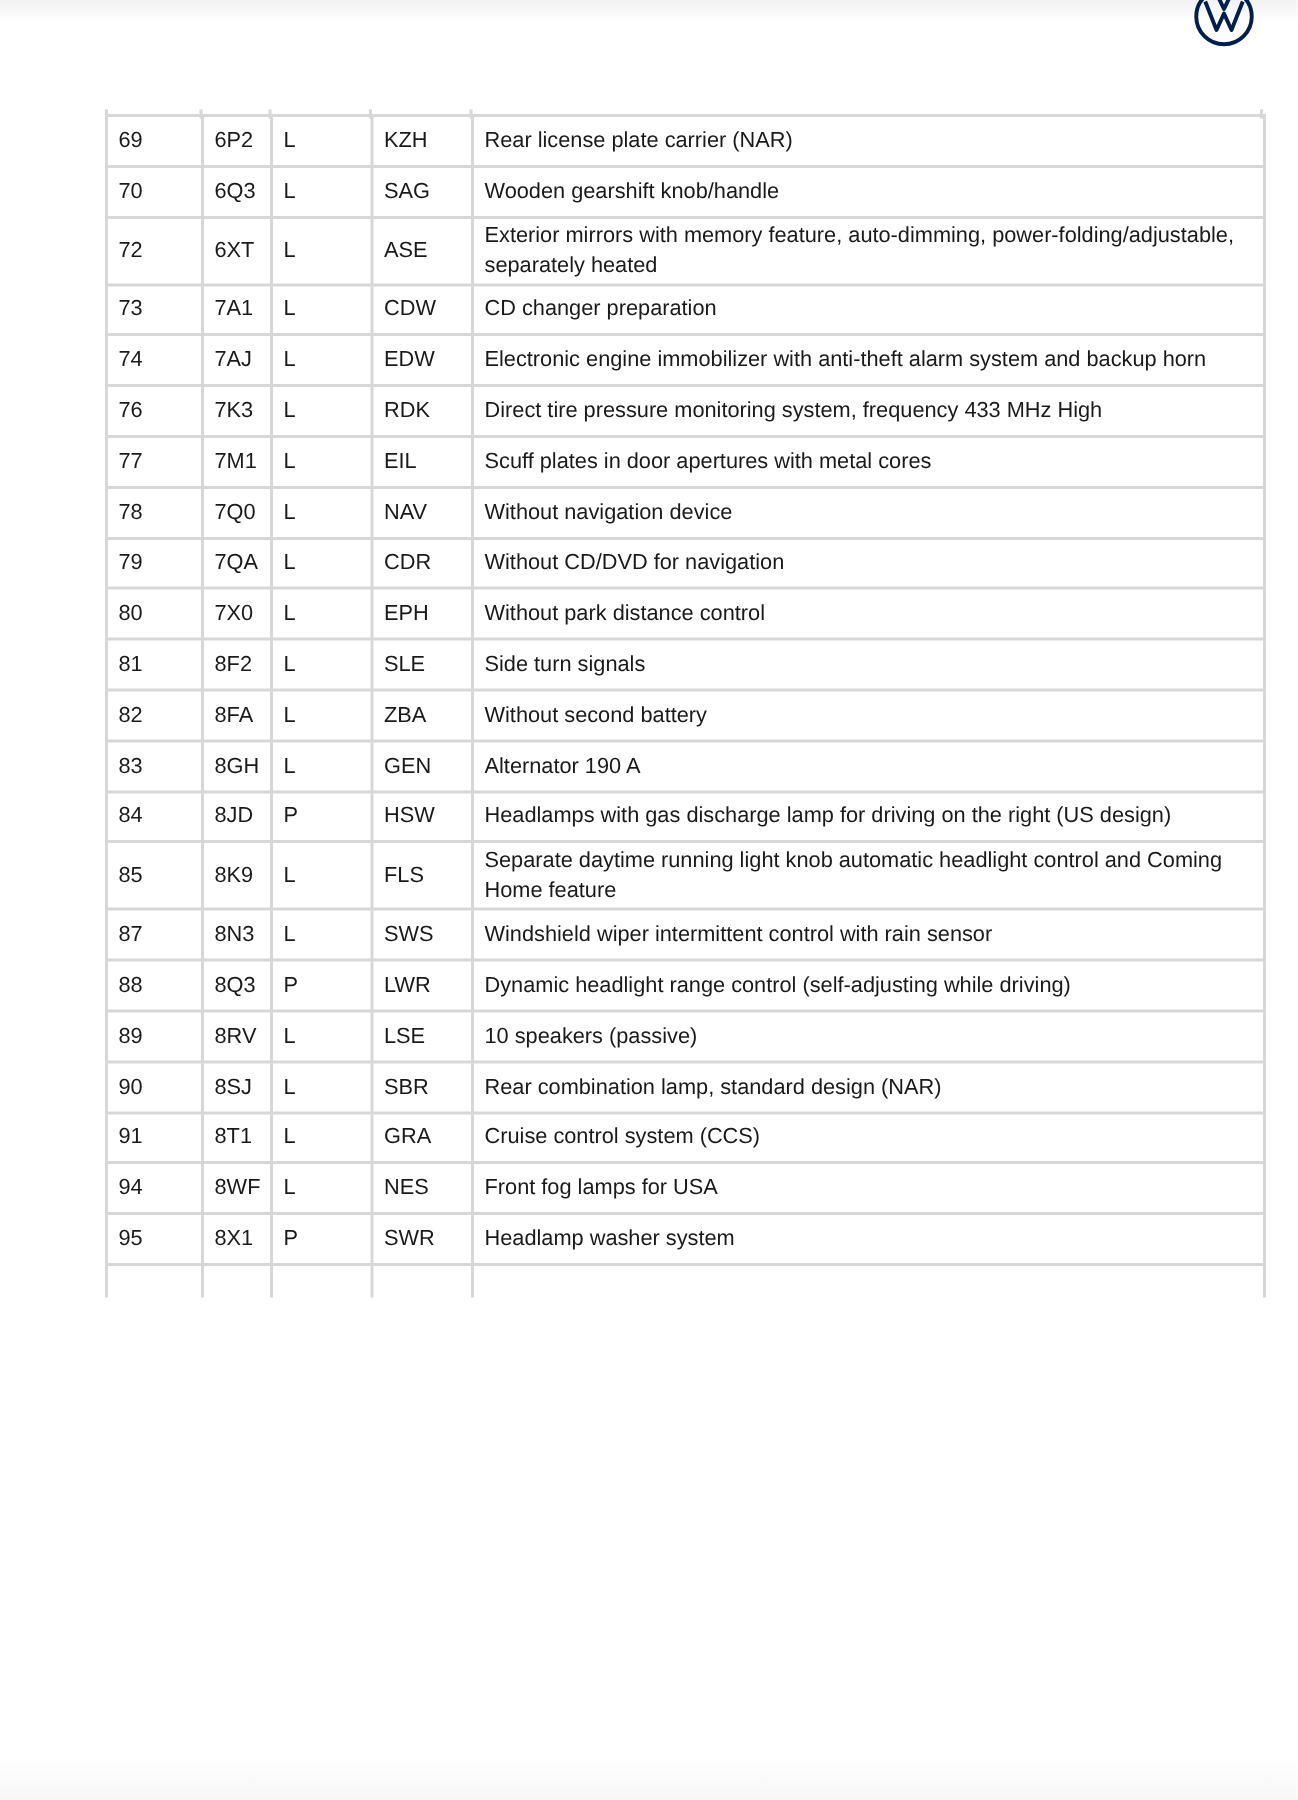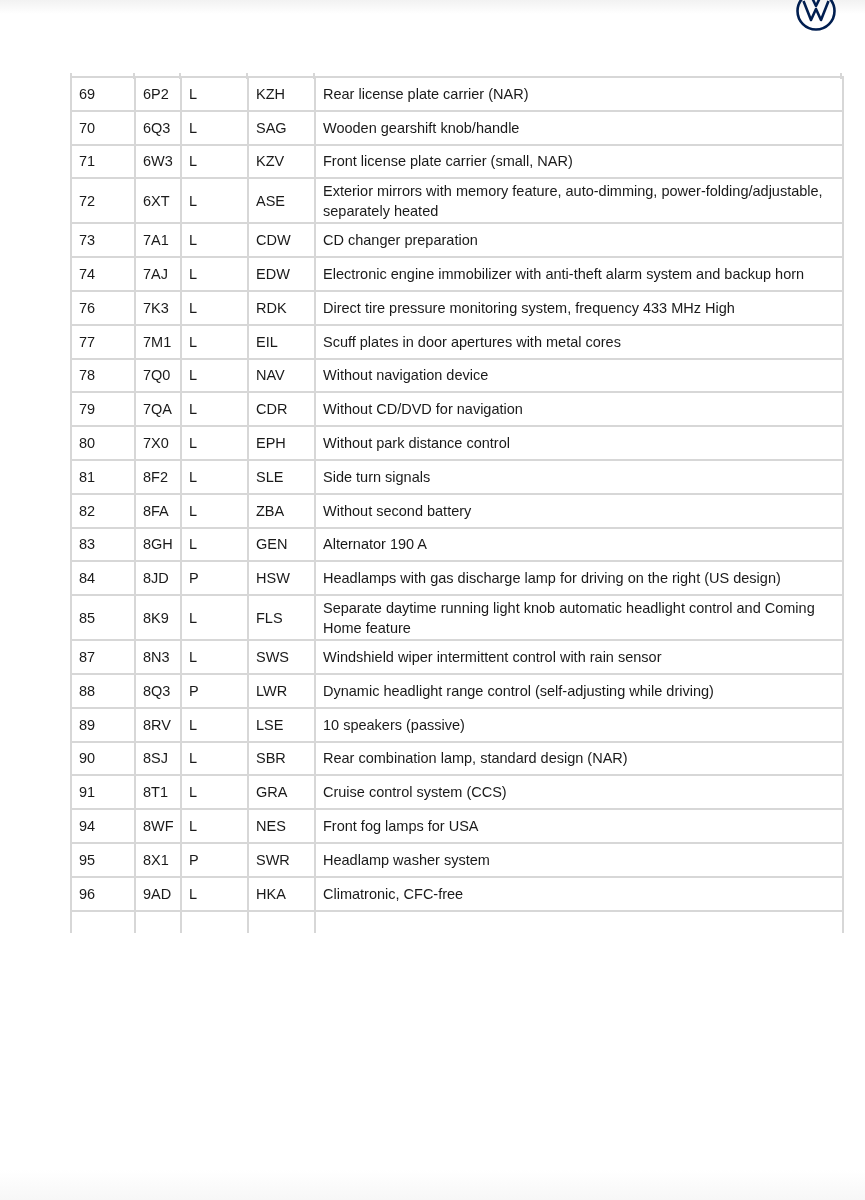--- a/index.html
+++ b/index.html
@@ -117,27 +117,20 @@
     <td>KZH</td>
     <td>Rear license plate carrier (NAR)</td>
   </tr>
         <tr>
     <td>70</td>
     <td>6Q3</td>
     <td>L</td>
     <td>SAG</td>
     <td>Wooden gearshift knob/handle</td>
   </tr>
-        <tr>
-    <td>71</td>
-    <td>6W3</td>
-    <td>L</td>
-    <td>KZV</td>
-    <td>Front license plate carrier (small, NAR)</td>
-  </tr>
         <tr class="tall">
     <td>72</td>
     <td>6XT</td>
     <td>L</td>
     <td>ASE</td>
     <td>Exterior mirrors with memory feature, auto-dimming, power-folding/adjustable, separately heated</td>
   </tr>
         <tr>
     <td>73</td>
     <td>7A1</td>
@@ -264,27 +257,20 @@
     <td>NES</td>
     <td>Front fog lamps for USA</td>
   </tr>
         <tr>
     <td>95</td>
     <td>8X1</td>
     <td>P</td>
     <td>SWR</td>
     <td>Headlamp washer system</td>
   </tr>
-        <tr>
-    <td>96</td>
-    <td>9AD</td>
-    <td>L</td>
-    <td>HKA</td>
-    <td>Climatronic, CFC-free</td>
-  </tr>
         <tr class="stub">
           <td></td>
           <td></td>
           <td></td>
           <td></td>
           <td></td>
         </tr>
       </tbody>
   </table>
 </div>

